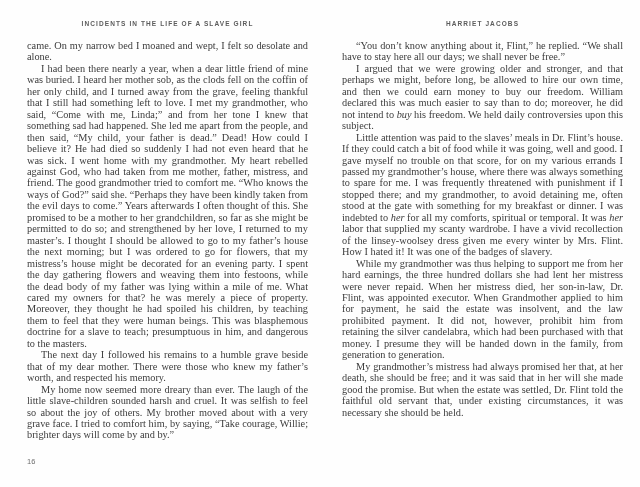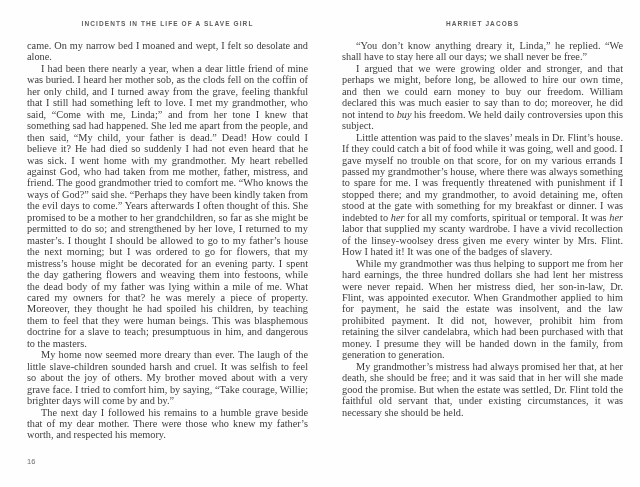--- a/index.html
+++ b/index.html
@@ -60,30 +60,30 @@
 </head>
 <body>
 
 <div class="spread">
 
   <div class="page left">
     <div class="running-head">INCIDENTS IN THE LIFE OF A SLAVE GIRL</div>
     <div class="body-text">
         <p class="para">came. On my narrow bed I moaned and wept, I felt so desolate and alone.</p>
         <p class="para indent">I had been there nearly a year, when a dear little friend of mine was buried. I heard her mother sob, as the clods fell on the coffin of her only child, and I turned away from the grave, feeling thankful that I still had something left to love. I met my grandmother, who said, “Come with me, Linda;” and from her tone I knew that something sad had happened. She led me apart from the people, and then said, “My child, your father is dead.” Dead! How could I believe it? He had died so suddenly I had not even heard that he was sick. I went home with my grandmother. My heart rebelled against God, who had taken from me mother, father, mistress, and friend. The good grandmother tried to comfort me. “Who knows the ways of God?” said she. “Perhaps they have been kindly taken from the evil days to come.” Years afterwards I often thought of this. She promised to be a mother to her grandchildren, so far as she might be permitted to do so; and strengthened by her love, I returned to my master’s. I thought I should be allowed to go to my father’s house the next morning; but I was ordered to go for flowers, that my mistress’s house might be decorated for an evening party. I spent the day gathering flowers and weaving them into festoons, while the dead body of my father was lying within a mile of me. What cared my owners for that? he was merely a piece of property. Moreover, they thought he had spoiled his children, by teaching them to feel that they were human beings. This was blasphemous doctrine for a slave to teach; presumptuous in him, and dangerous to the masters.</p>
+        <p class="para indent">The next day I followed his remains to a humble grave beside that of my dear mother. There were those who knew my father’s worth, and respected his memory.</p>
         <p class="para indent">My home now seemed more dreary than ever. The laugh of the little slave-children sounded harsh and cruel. It was selfish to feel so about the joy of others. My brother moved about with a very grave face. I tried to comfort him, by saying, “Take courage, Willie; brighter days will come by and by.”</p>
-        <p class="para indent">The next day I followed his remains to a humble grave beside that of my dear mother. There were those who knew my father’s worth, and respected his memory.</p>
       </div>
     <div class="page-number">16</div>
   </div>
 
   <div class="page right">
     <div class="running-head">HARRIET JACOBS</div>
     <div class="body-text">
-        <p class="para indent">“You don’t know anything dreary it, Linda,” he replied. “We shall have to stay here all our days; we shall never be free.”</p>
+        <p class="para indent">“You don’t know anything about it, Flint,” he replied. “We shall have to stay here all our days; we shall never be free.”</p>
         <p class="para indent">I argued that we were growing older and stronger, and that perhaps we might, before long, be allowed to hire our own time, and then we could earn money to buy our freedom. William declared this was much easier to say than to do; moreover, he did not intend to <em>buy</em> his freedom. We held daily controversies upon this subject.</p>
         <p class="para indent">Little attention was paid to the slaves’ meals in Dr. Flint’s house. If they could catch a bit of food while it was going, well and good. I gave myself no trouble on that score, for on my various errands I passed my grandmother’s house, where there was always something to spare for me. I was frequently threatened with punishment if I stopped there; and my grandmother, to avoid detaining me, often stood at the gate with something for my breakfast or dinner. I was indebted to <em>her</em> for all my comforts, spiritual or temporal. It was <em>her</em> labor that supplied my scanty wardrobe. I have a vivid recollection of the linsey-woolsey dress given me every winter by Mrs. Flint. How I hated it! It was one of the badges of slavery.</p>
         <p class="para indent">While my grandmother was thus helping to support me from her hard earnings, the three hundred dollars she had lent her mistress were never repaid. When her mistress died, her son-in-law, Dr. Flint, was appointed executor. When Grandmother applied to him for payment, he said the estate was insolvent, and the law prohibited payment. It did not, however, prohibit him from retaining the silver candelabra, which had been purchased with that money. I presume they will be handed down in the family, from generation to generation.</p>
         <p class="para indent">My grandmother’s mistress had always promised her that, at her death, she should be free; and it was said that in her will she made good the promise. But when the estate was settled, Dr. Flint told the faithful old servant that, under existing circumstances, it was necessary she should be held.</p>
       </div>
   </div>
 
 </div>
 
 </body></html>

